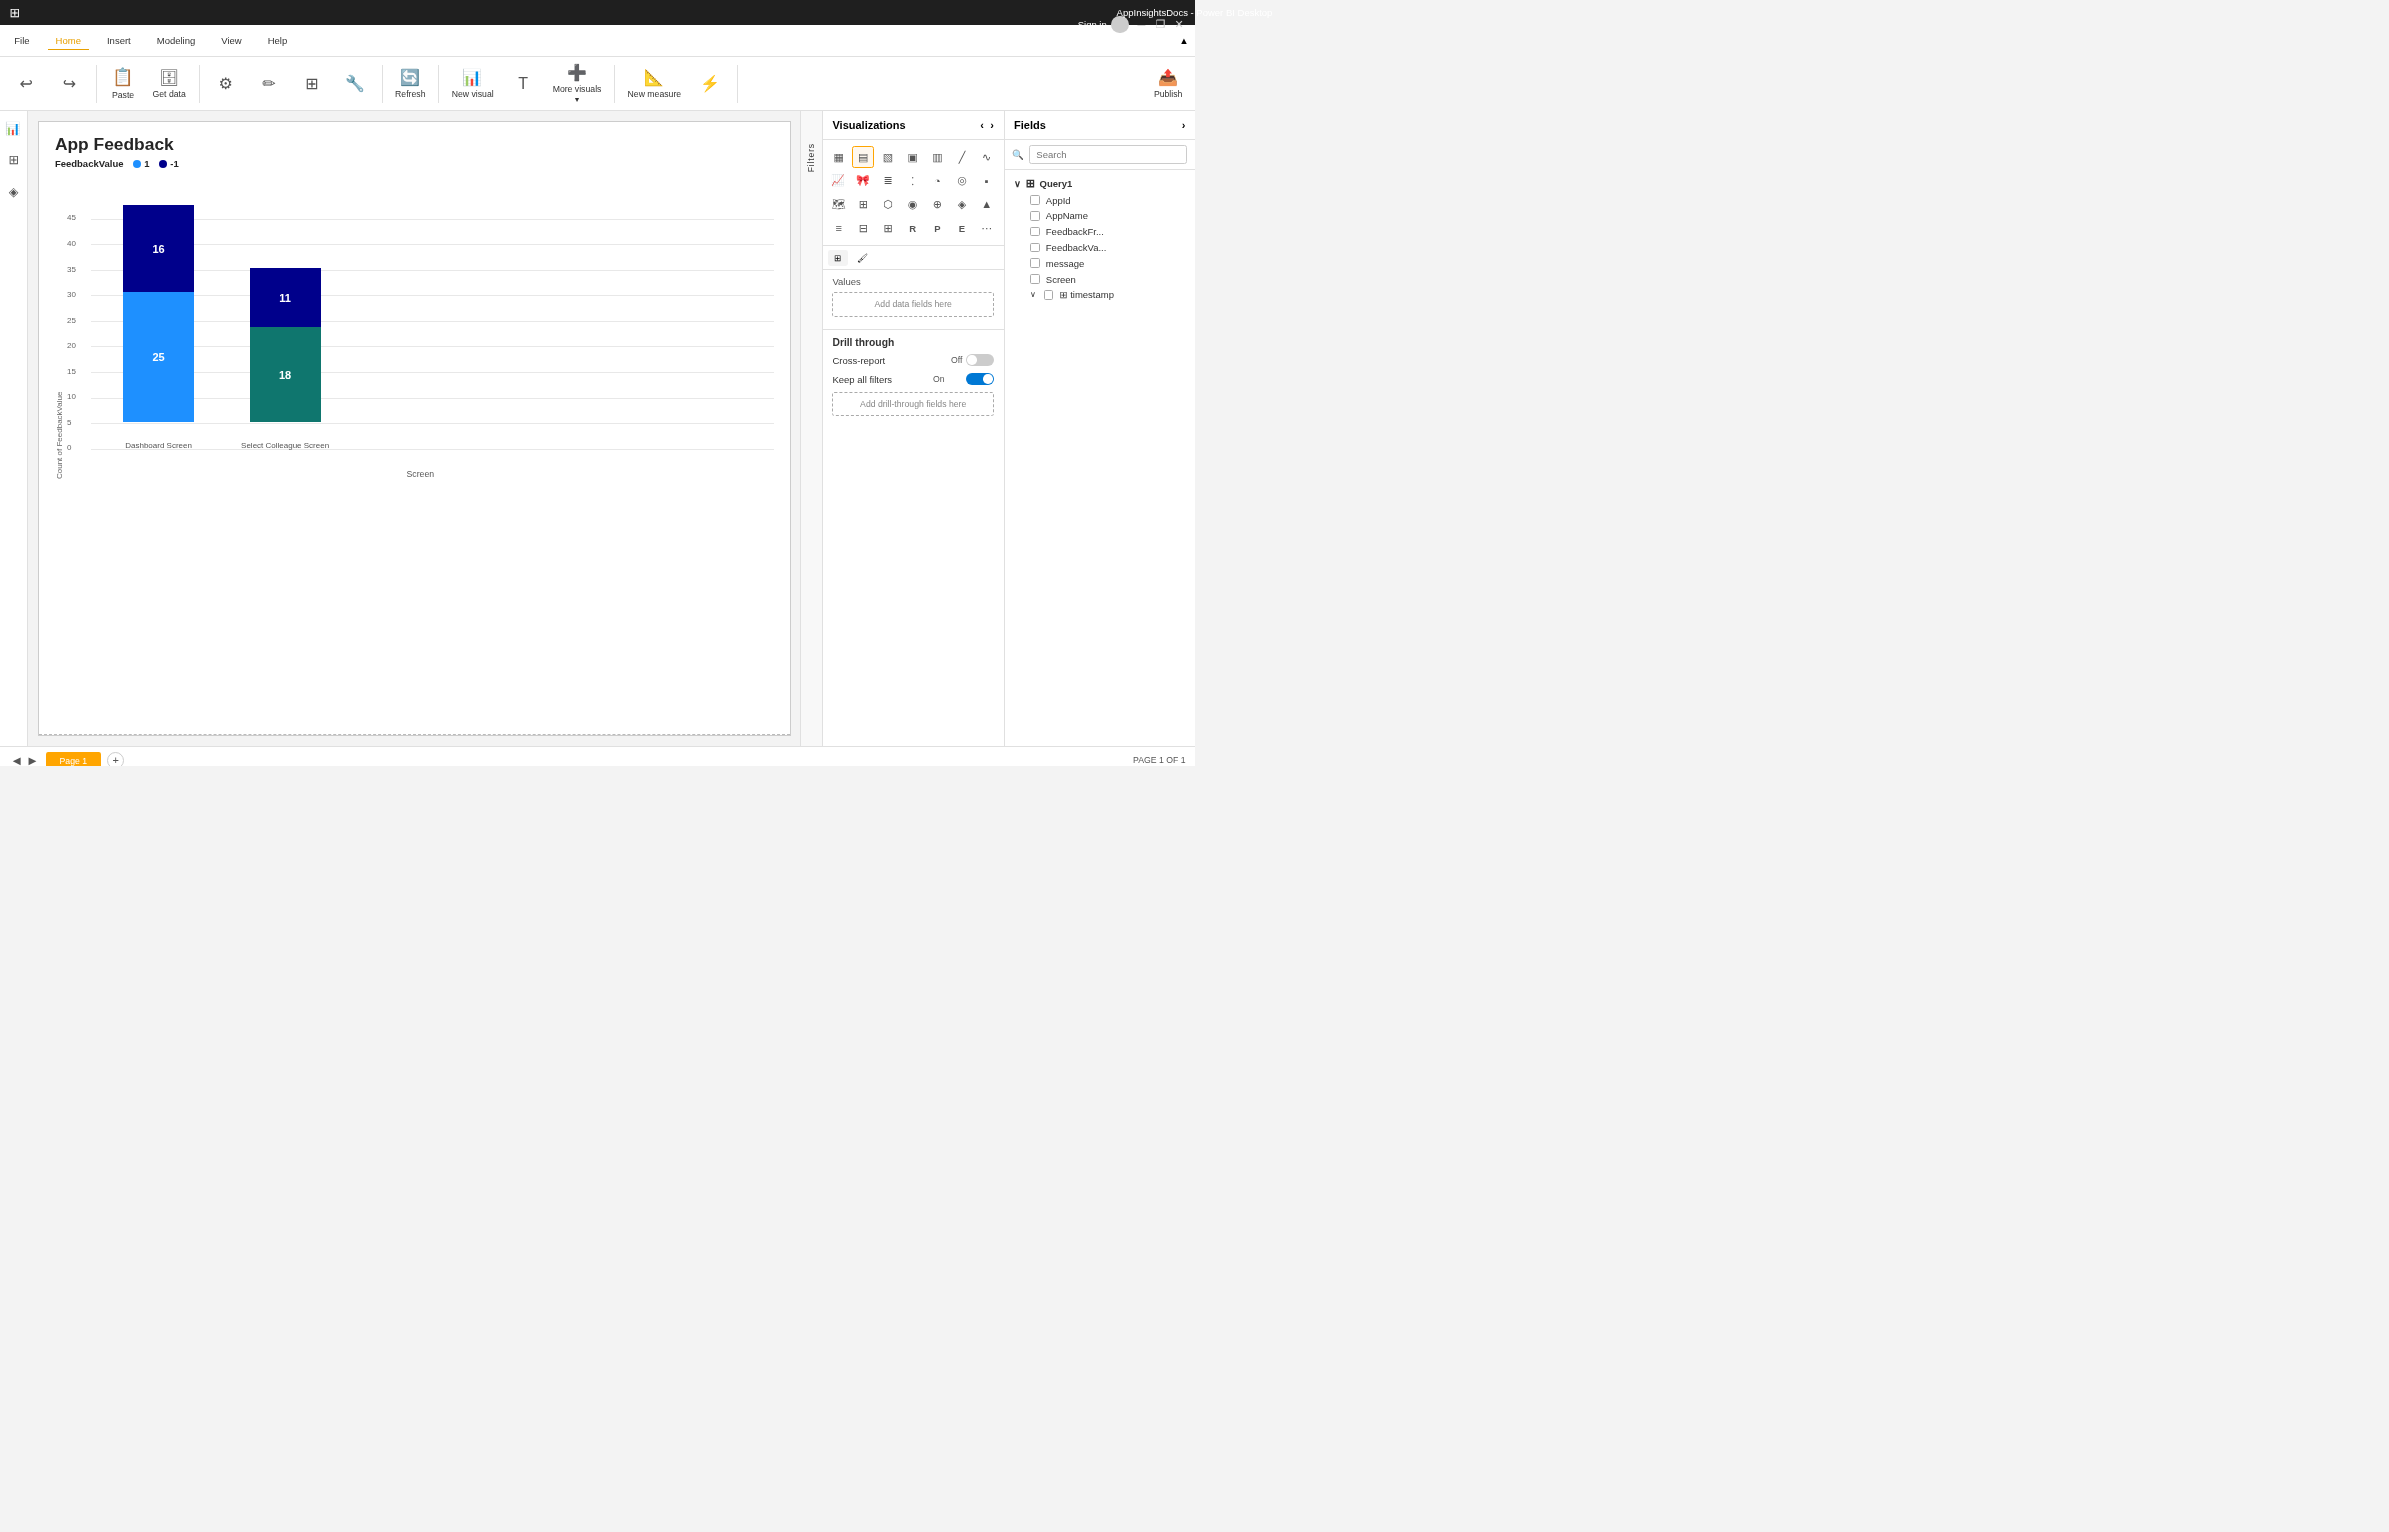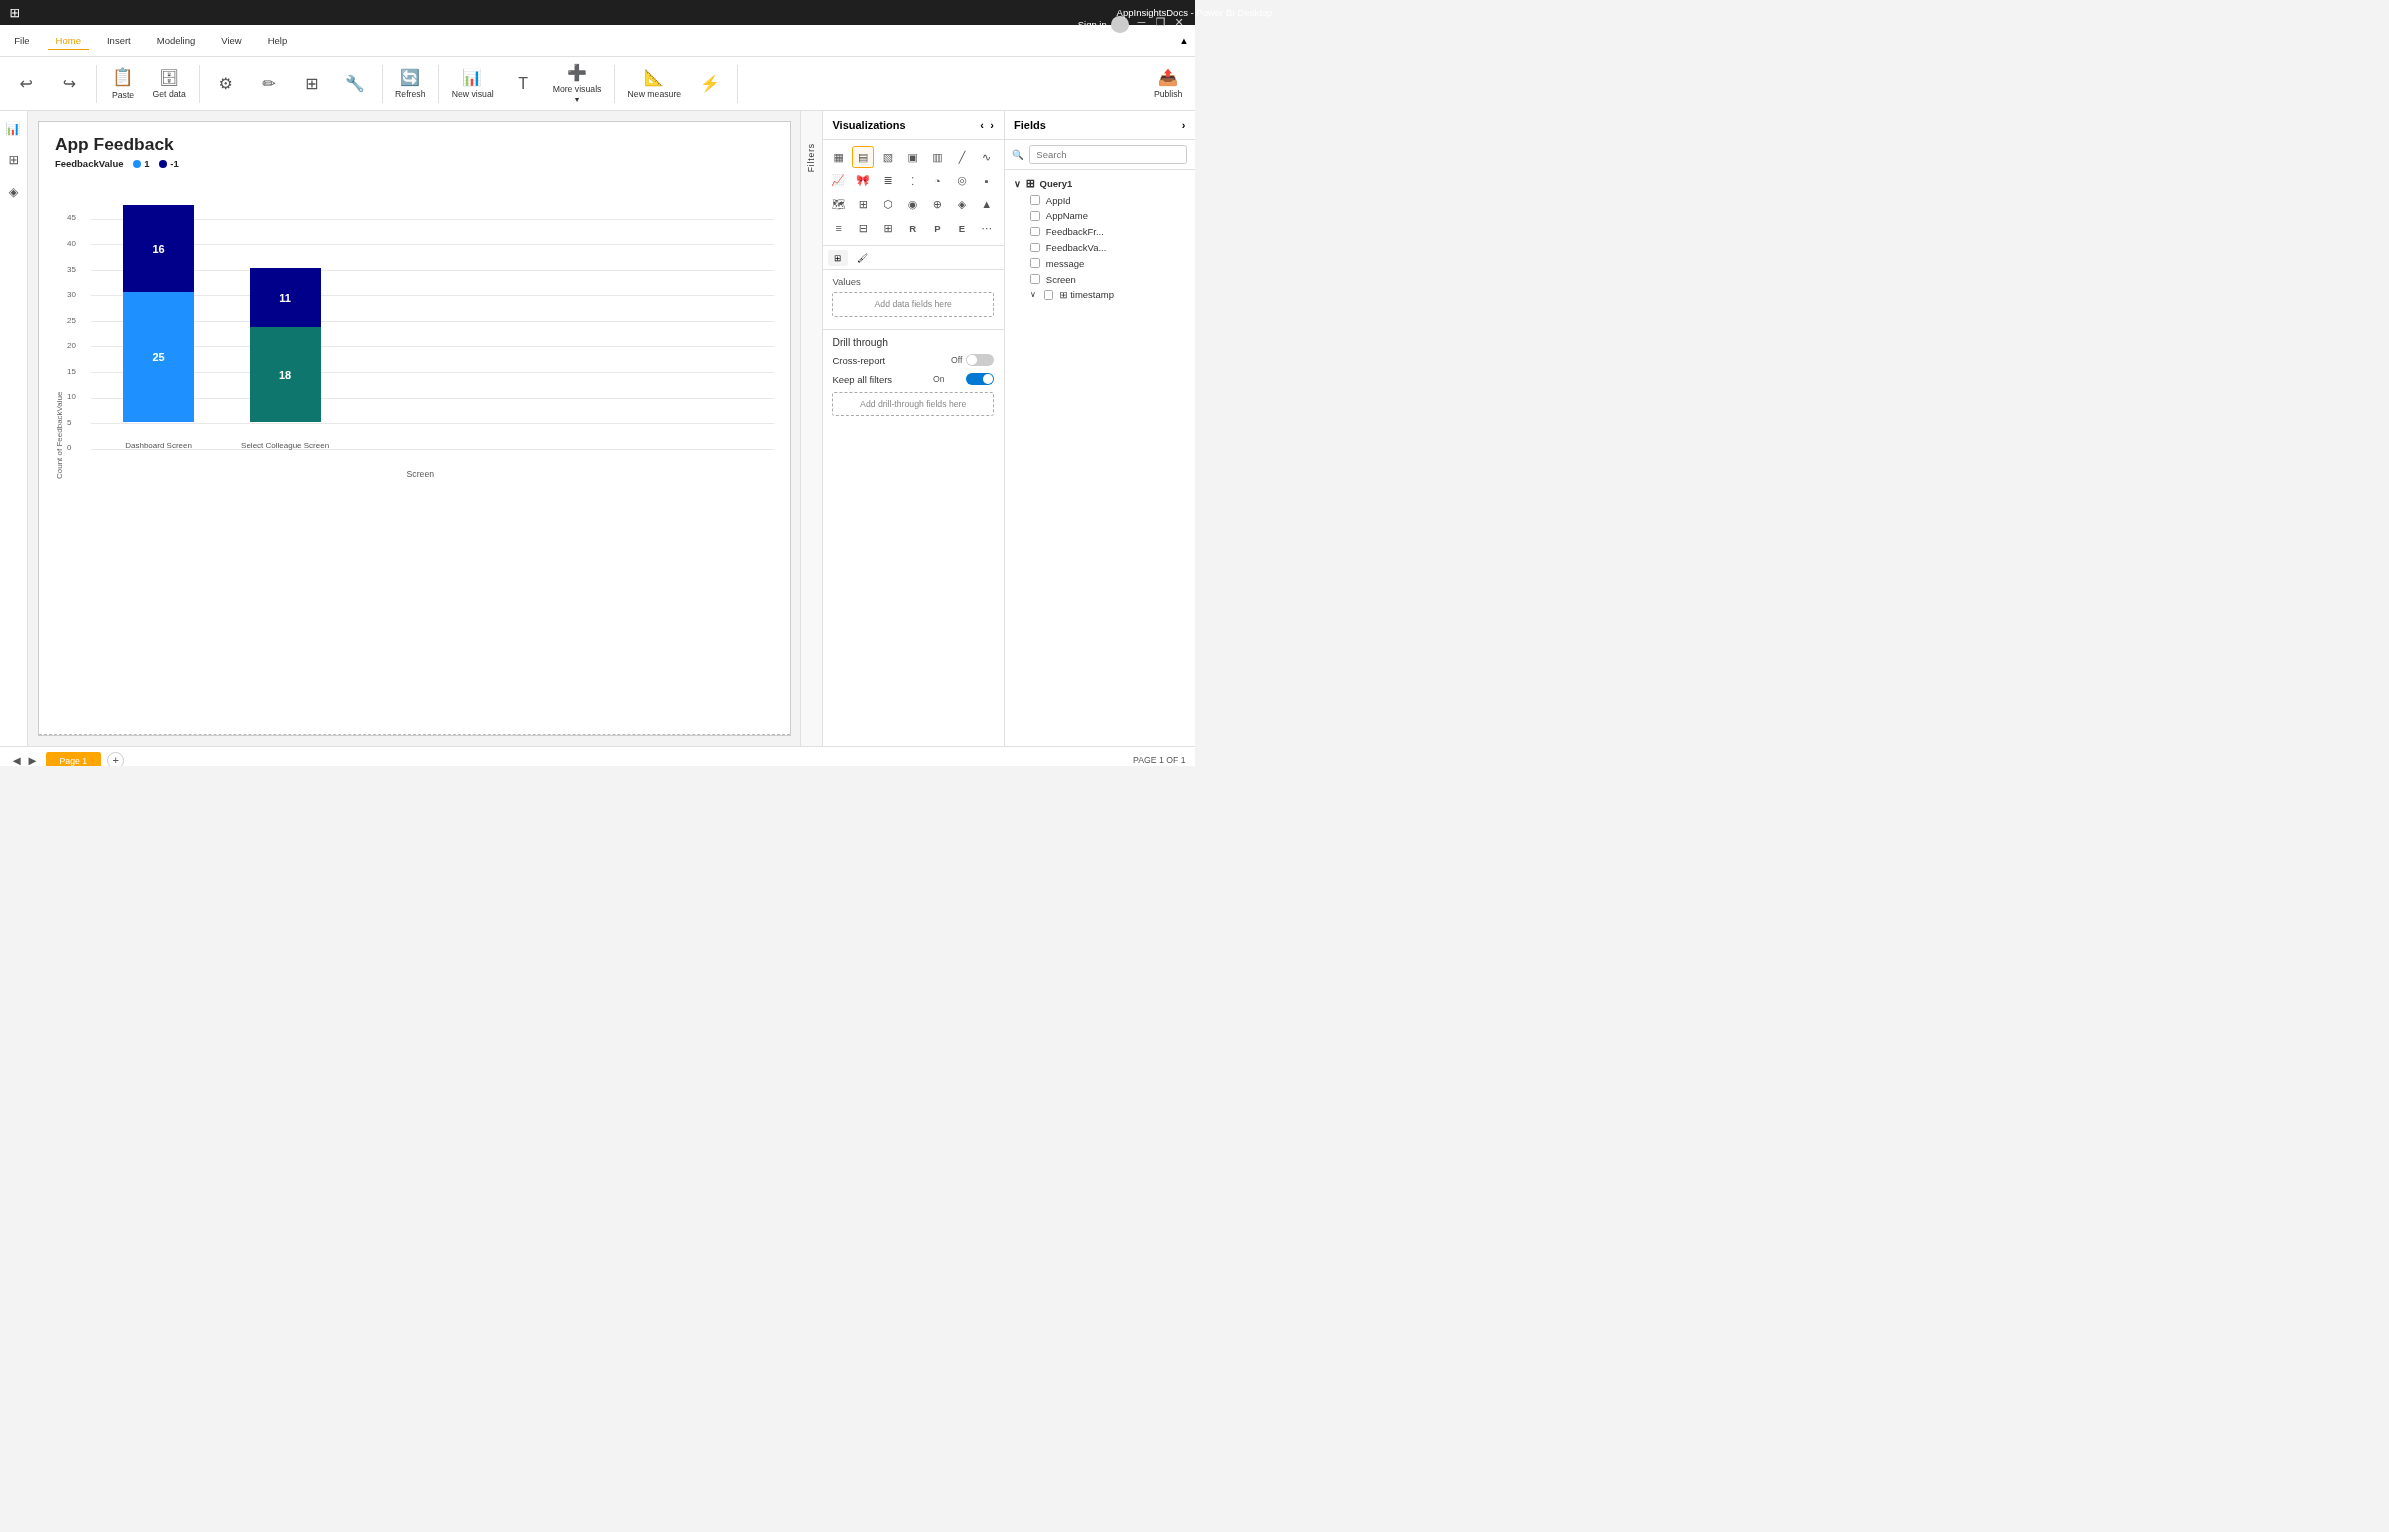--- a/index.html
+++ b/index.html
@@ -10,21 +10,21 @@
       background: #1f1f1f;
       color: #fff;
       height: 25px;
       display: flex;
       align-items: center;
       justify-content: space-between;
       padding: 0 9.5px;
       font-size: 9.5px;
     }
     .title-bar-center { position: absolute; left: 50%; transform: translateX(-50%); font-size: 9.5px; }
-    .title-bar-right { display: flex; gap: 6.3px; margin-top: 24px; }
+    .title-bar-right { display: flex; align-items: center; gap: 6.3px; margin-top: 24px; }
     .window-btn { cursor: pointer; width: 12.6px; height: 12.6px; display: flex; align-items: center; justify-content: center; font-size: 11px; color: #ccc; }
     .sign-in { display: flex; align-items: center; gap: 4.7px; font-size: 9.5px; }
     .avatar { width: 17.4px; height: 17.4px; border-radius: 50%; background: #ccc; }
 
     
     .menu-bar {
       background: #fff;
       height: 32px;
       display: flex;
       align-items: center;
@@ -326,21 +326,21 @@
       color: #888;
       text-align: center;
       margin-bottom: 6.3px;
     }
     .drill-through-section {
       padding: 6.3px 9.5px;
       border-top: 0.8px solid #e0e0e0;
     }
     .section-title {
       font-size: 10.3px;
-      font-weight: 400;
+      font-weight: 700;
       color: #333;
       margin-bottom: 6.3px;
     }
     .toggle-row {
       display: flex;
       align-items: center;
       justify-content: space-between;
       margin-bottom: 6.3px;
     }
     .toggle-label {

